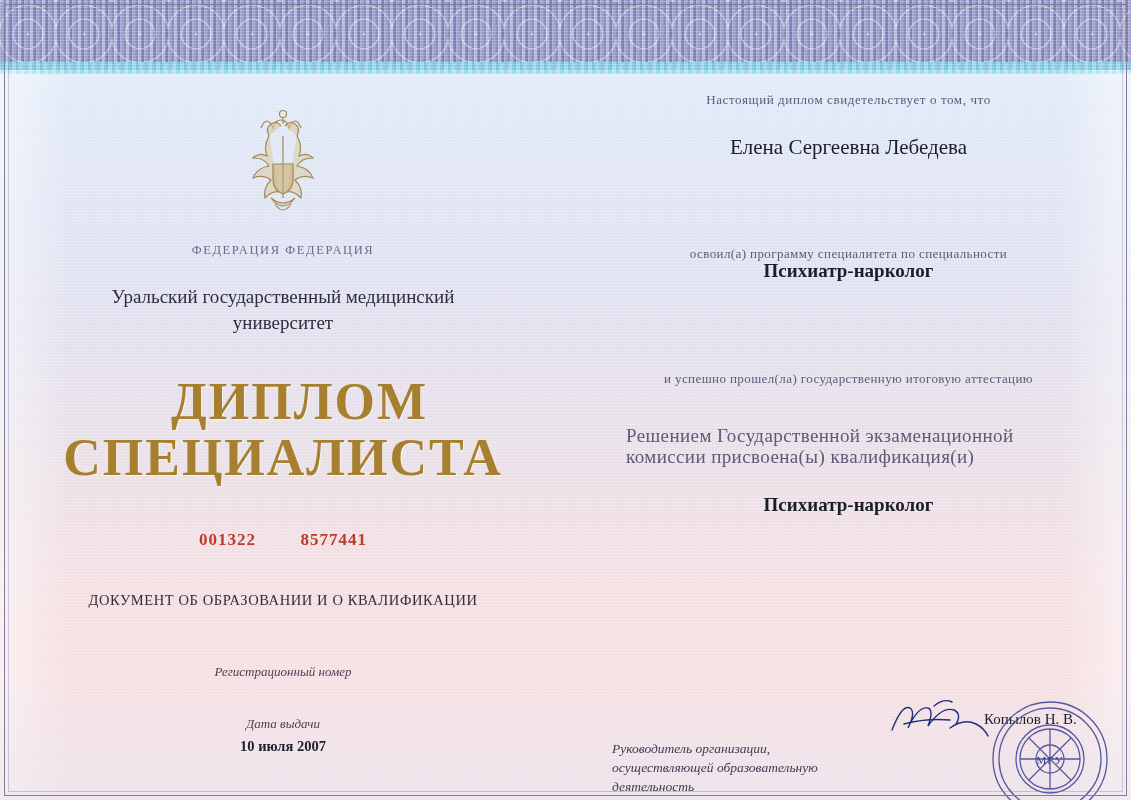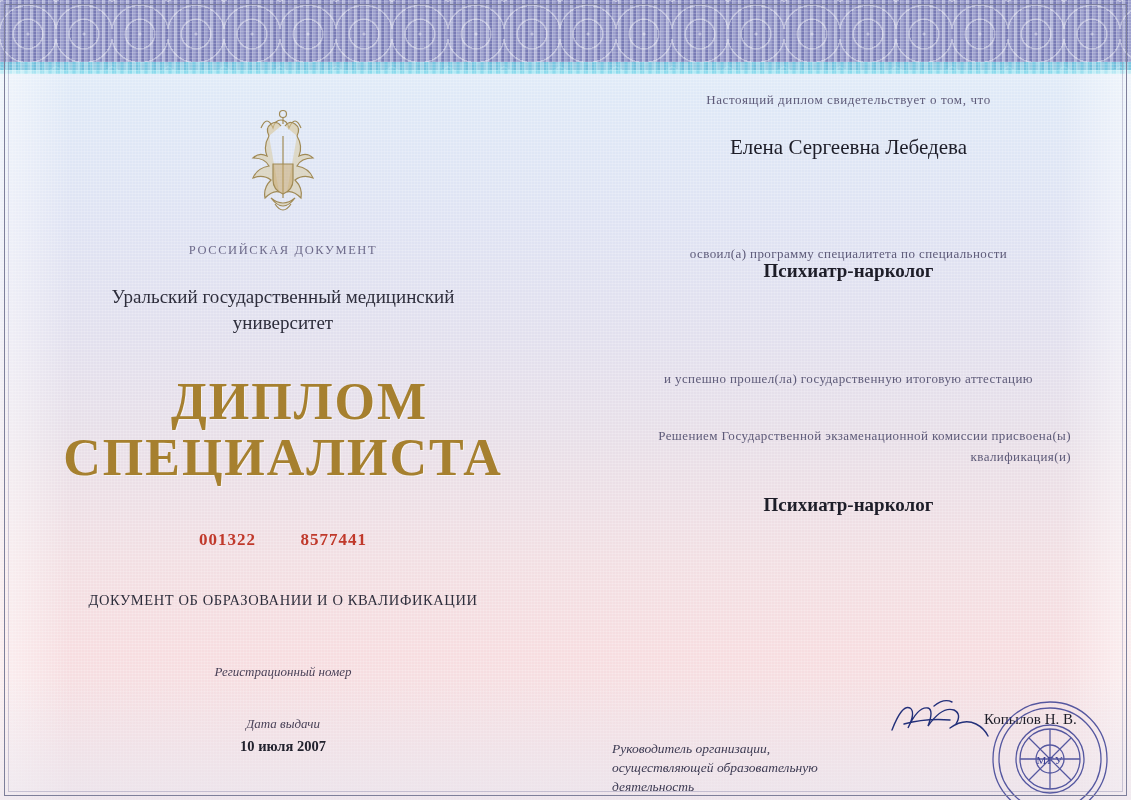--- a/index.html
+++ b/index.html
@@ -252,22 +252,22 @@
     top: 371px;
     text-align: center;
     font-size: 13px;
     letter-spacing: 0.4px;
     color: #5d5a78;
   }
   .r-line4 {
     position: absolute;
     left: 60px; right: 60px;
     top: 425px;
-    text-align: right;
-    font-size: 13px;
+    text-align: left;
+    font-size: 19px;
     line-height: 21px;
     letter-spacing: 0.4px;
     color: #5d5a78;
   }
   .r-qualification {
     position: absolute;
     left: 0; right: 0;
     top: 494px;
     text-align: center;
     font-size: 19px;
@@ -367,21 +367,21 @@
             <path d="M84 44 q4 -8 -2 -12 q-6 -4 -10 2" fill="#d8c79a" fill-opacity="0.6"></path>
 
             <path d="M60 72 h20 v16 q0 10 -10 14 q-10 -4 -10 -14 z" fill="#c8a86a" fill-opacity="0.55"></path>
 
             <path d="M58 106 q12 16 24 0 q-12 10 -24 0 z" fill="#d8c79a" fill-opacity="0.5"></path>
             <path d="M62 112 q8 12 16 0"></path>
           </g>
         </svg>
       </div>
 
-      <div class="federation">РОССИЙСКАЯ ДОКУМЕНТ</div>
+      <div class="federation">ФЕДЕРАЦИЯ ФЕДЕРАЦИЯ</div>
       <div class="university">Уральский государственный медицинский университет</div>
 
       <div class="title-main">ДИПЛОМ</div>
       <div class="title-sub">СПЕЦИАЛИСТА</div>
 
       <div class="serial-row">
         <span>001322</span>
         <span class="serial-gap"></span>
         <span>8577441</span>
       </div>

